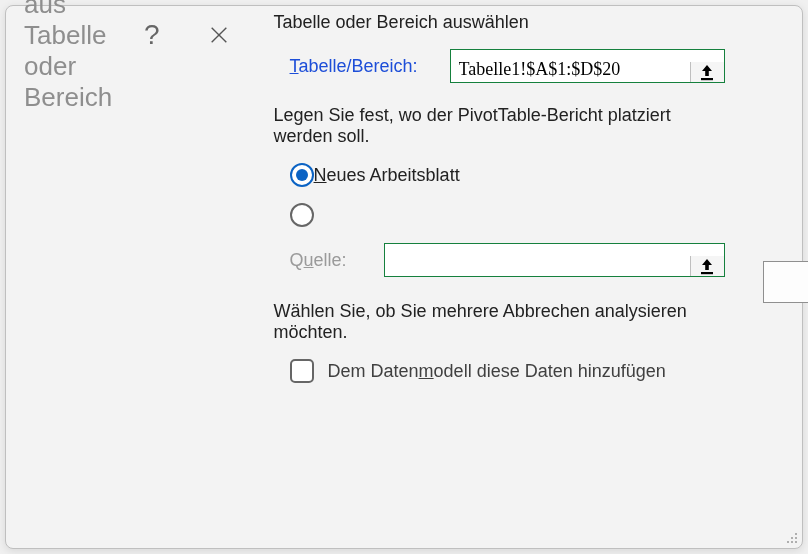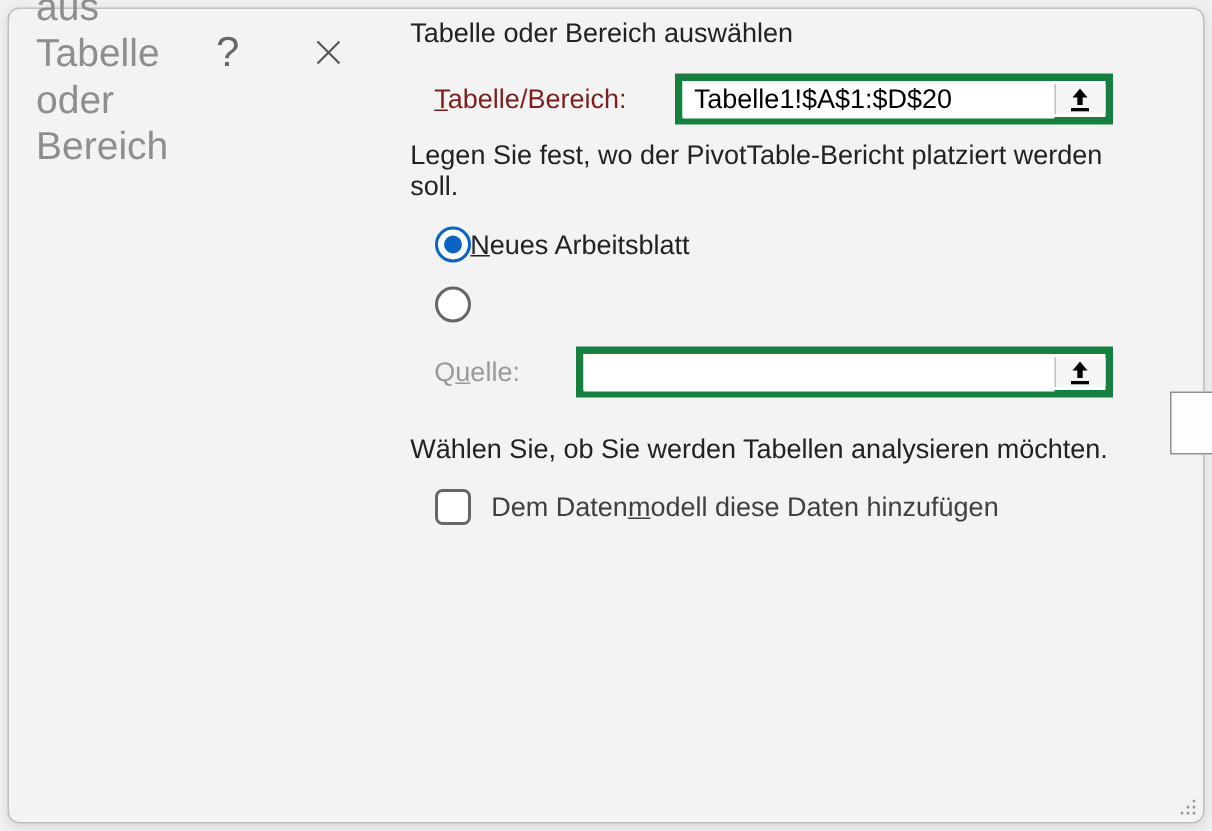--- a/index.html
+++ b/index.html
@@ -69,31 +69,32 @@
       color: #222;
       margin-bottom: 16px;
     }
     .row {
       display: flex;
       align-items: center;
       margin-bottom: 10px;
     }
     .field-label {
       font-size: 18px;
-      color: #7f1d1d;
+      color: #1d4ed8;
       margin-left: 16px;
       width: 160px;
     }
     .input-wrap {
       flex: 1;
       display: flex;
-      align-items: center;
-      border: 5px solid #15803d;
+      align-items: flex-end;
+      border: 1px solid #15803d;
       background: #fff;
       height: 34px;
+      font-family: Liberation Serif, serif;
     }
     .text-input {
       flex: 1;
       border: none;
       outline: none;
       font-size: 18px;
       padding: 2px 8px;
       background: #fff;
       font-family: inherit;
     }
@@ -227,21 +228,21 @@
         <input class="text-input" type="text" value="Tabelle1!$A$1:$D$20" style="">
         <div class="collapse-btn">
           <svg viewBox="0 0 18 20">
             <path d="M9 3 L4 9 L7.2 9 L7.2 14 L10.8 14 L10.8 9 L14 9 Z" fill="#000"></path>
             <rect x="3" y="16" width="12" height="2.2" fill="#000"></rect>
           </svg>
         </div>
       </div>
     </div>
 
-    <div class="section-label" style="margin-top:10px">Legen Sie fest, wo der PivotTable-Bericht platziert werden soll.</div>
+    <div class="section-label" style="margin-top:22px">Legen Sie fest, wo der PivotTable-Bericht platziert werden soll.</div>
 
     <div class="radio-row">
       <div class="radio selected"></div>
       <div class="radio-label"><span style="text-decoration:underline">N</span>eues Arbeitsblatt</div>
     </div>
 
     <div class="radio-row">
       <div class="radio"></div>
     </div>
 
@@ -251,21 +252,21 @@
         <input class="text-input" type="text" value="" style="">
         <div class="collapse-btn">
           <svg viewBox="0 0 18 20">
             <path d="M9 3 L4 9 L7.2 9 L7.2 14 L10.8 14 L10.8 9 L14 9 Z" fill="#000"></path>
             <rect x="3" y="16" width="12" height="2.2" fill="#000"></rect>
           </svg>
         </div>
       </div>
     </div>
 
-    <div class="section-label" style="margin-top:24px">Wählen Sie, ob Sie werden Tabellen analysieren möchten.</div>
+    <div class="section-label" style="margin-top:24px">Wählen Sie, ob Sie mehrere Abbrechen analysieren möchten.</div>
 
     <div class="checkbox-row">
       <div class="checkbox"></div>
       <div class="checkbox-label">Dem Daten<span style="text-decoration:underline">m</span>odell diese Daten hinzufügen</div>
     </div>
 
   </div>
 
   <div class="footer">
     <button class="btn">OK</button>

